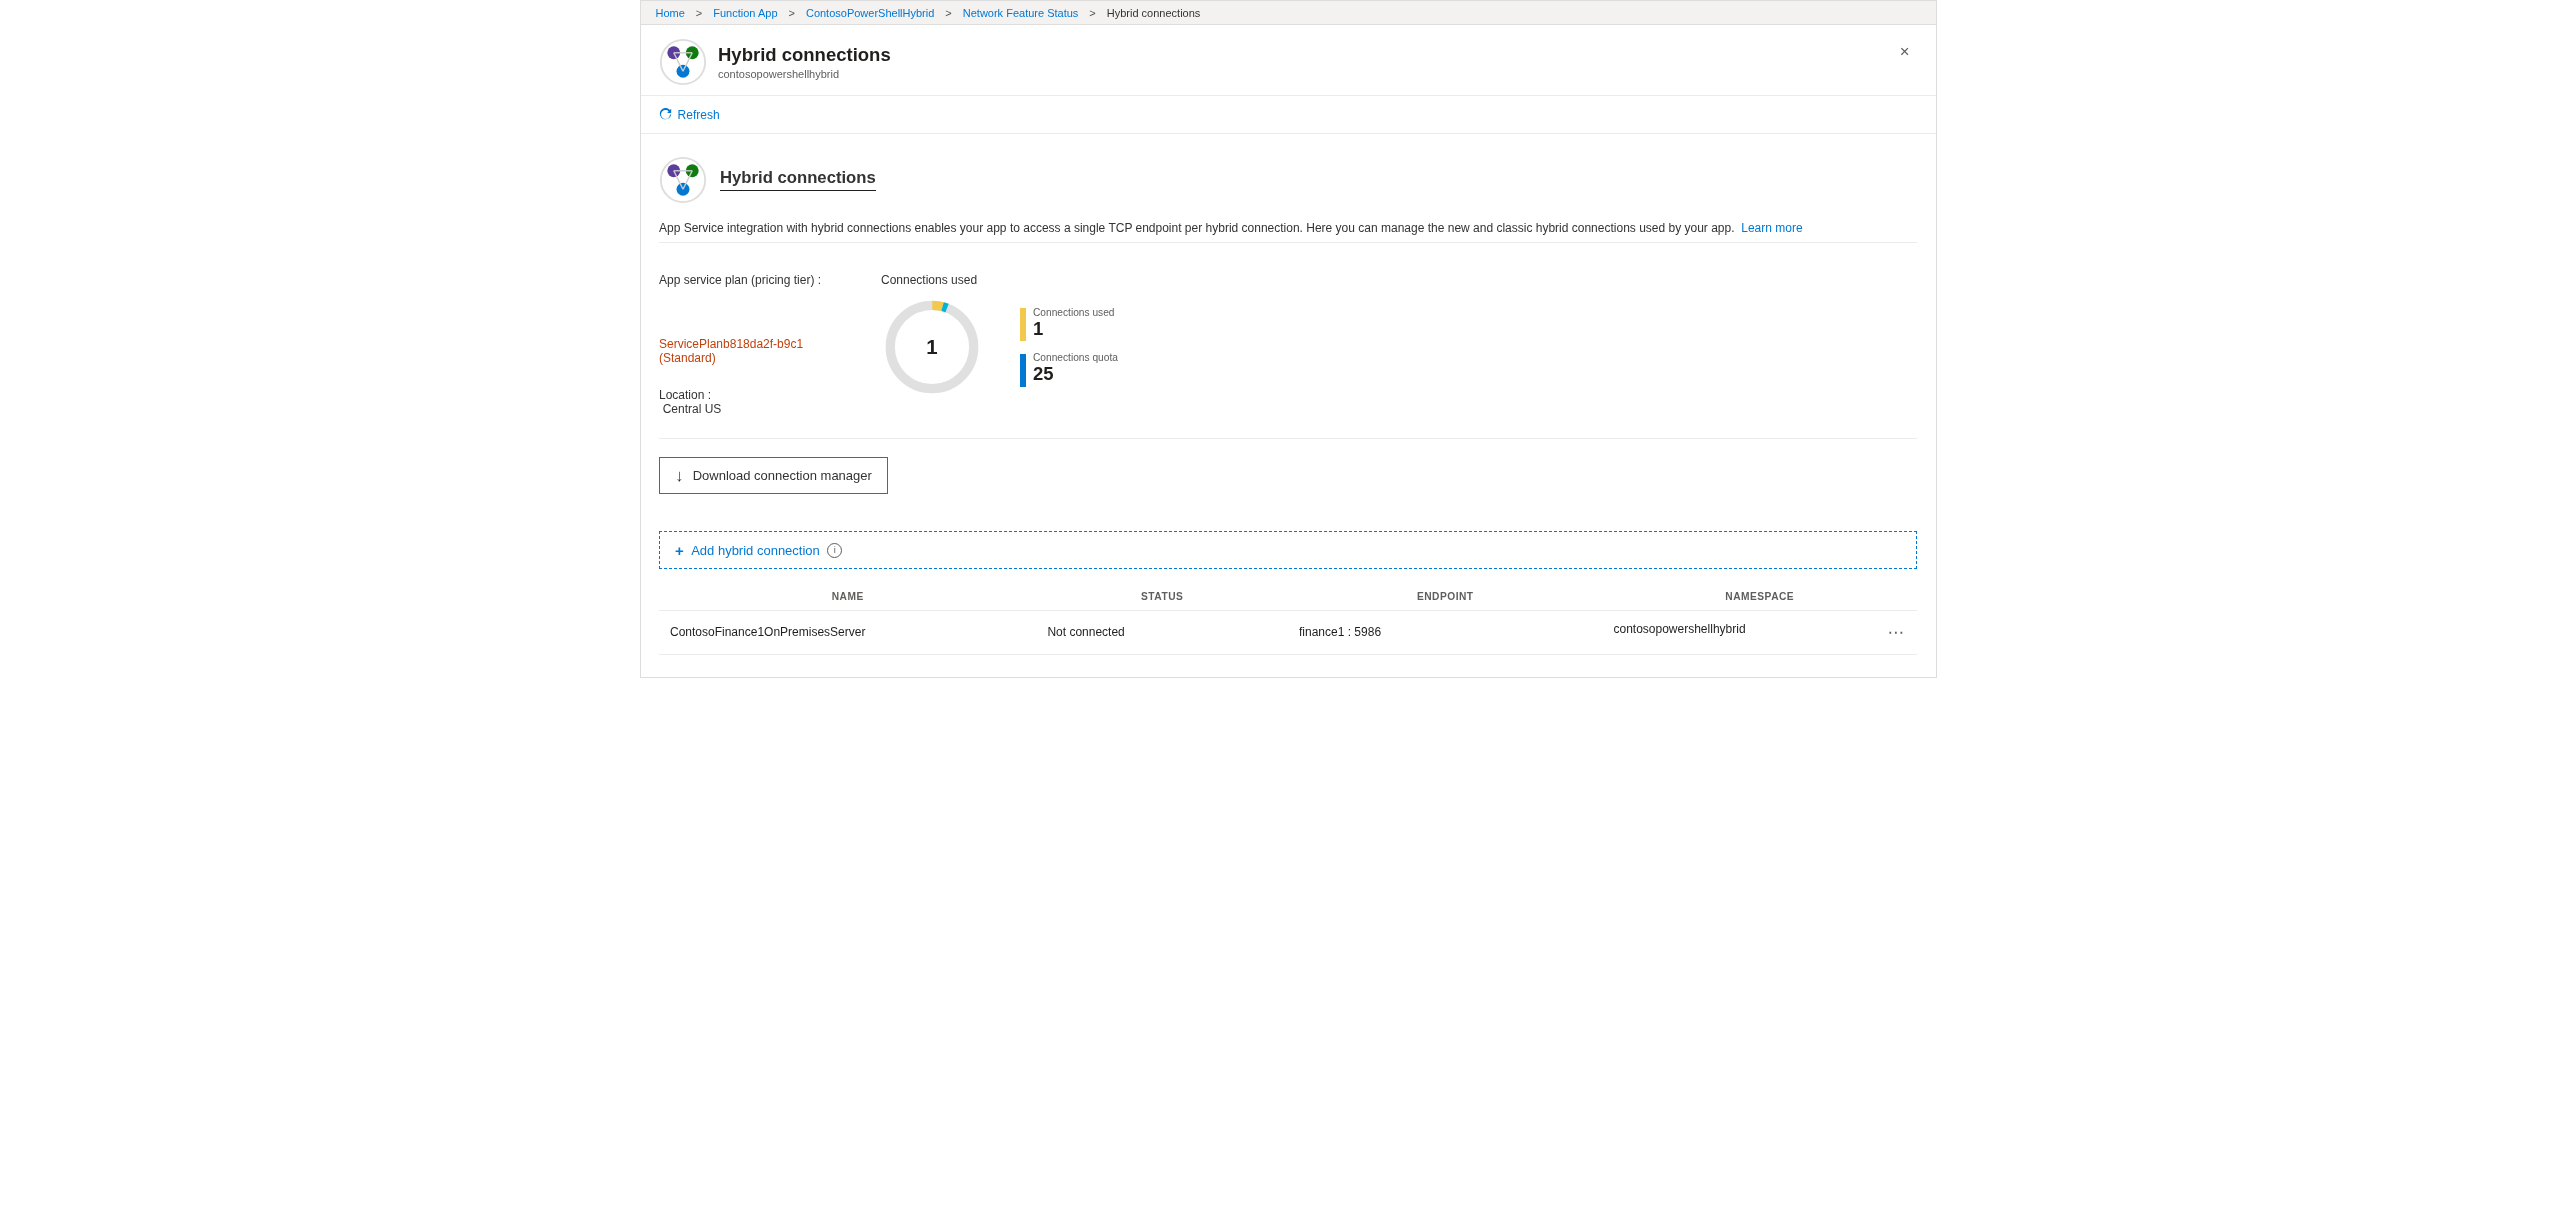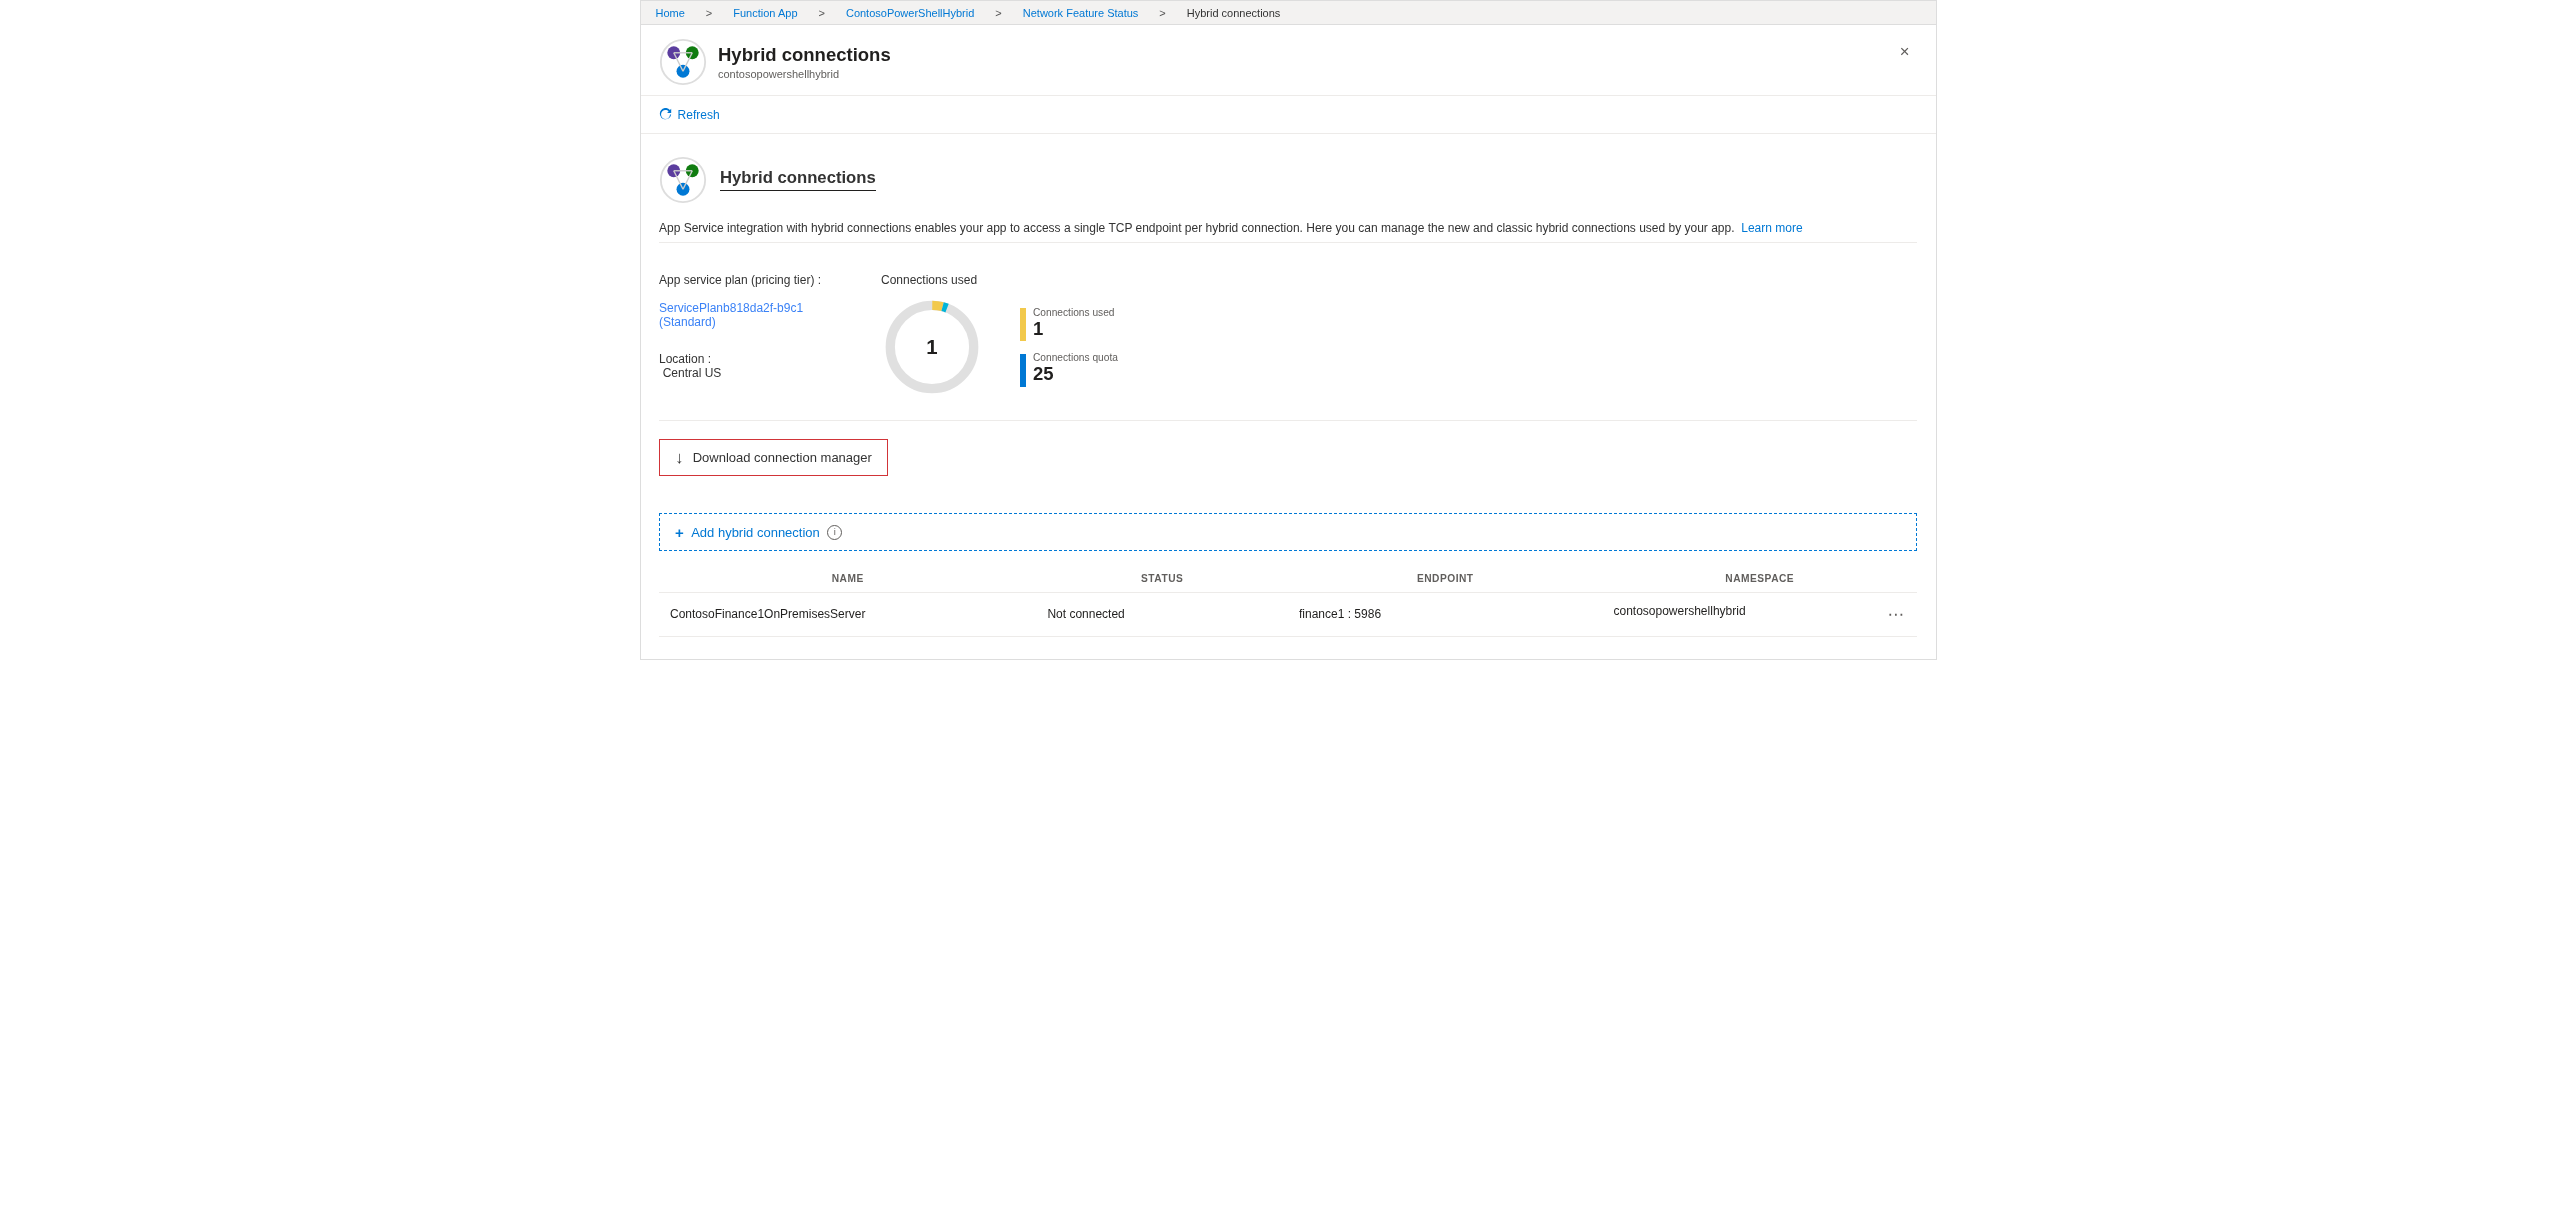--- a/index.html
+++ b/index.html
@@ -17,21 +17,21 @@
       position: relative;
     }
     
     .breadcrumb {
       background: #f3f2f1;
       padding: 5.6px 15px;
       font-size: 11px;
       color: #333;
       display: flex;
       align-items: center;
-      gap: 21px;
+      gap: 11px;
       border-bottom: 0.9px solid #ddd;
     }
     .breadcrumb a {
       color: #0078d4;
       text-decoration: none;
     }
     .breadcrumb-sep { color: #555; }
 
     
     .panel-header {
@@ -130,23 +130,24 @@
       flex-direction: column;
       gap: 14px;
       min-width: 185px;
     }
     .plan-label {
       font-size: 12px;
       color: #333;
       font-weight: 400;
     }
     .plan-link {
-      color: #3b82f6;
+      color: #c2410c;
       text-decoration: none;
       font-size: 12px;
+      margin-top: 36px;
     }
     .location-label {
       font-size: 12px;
       color: #333;
       margin-top: 11px;
     }
     .location-value {
       font-size: 12px;
       color: #333;
       margin-left: 3.7px;

